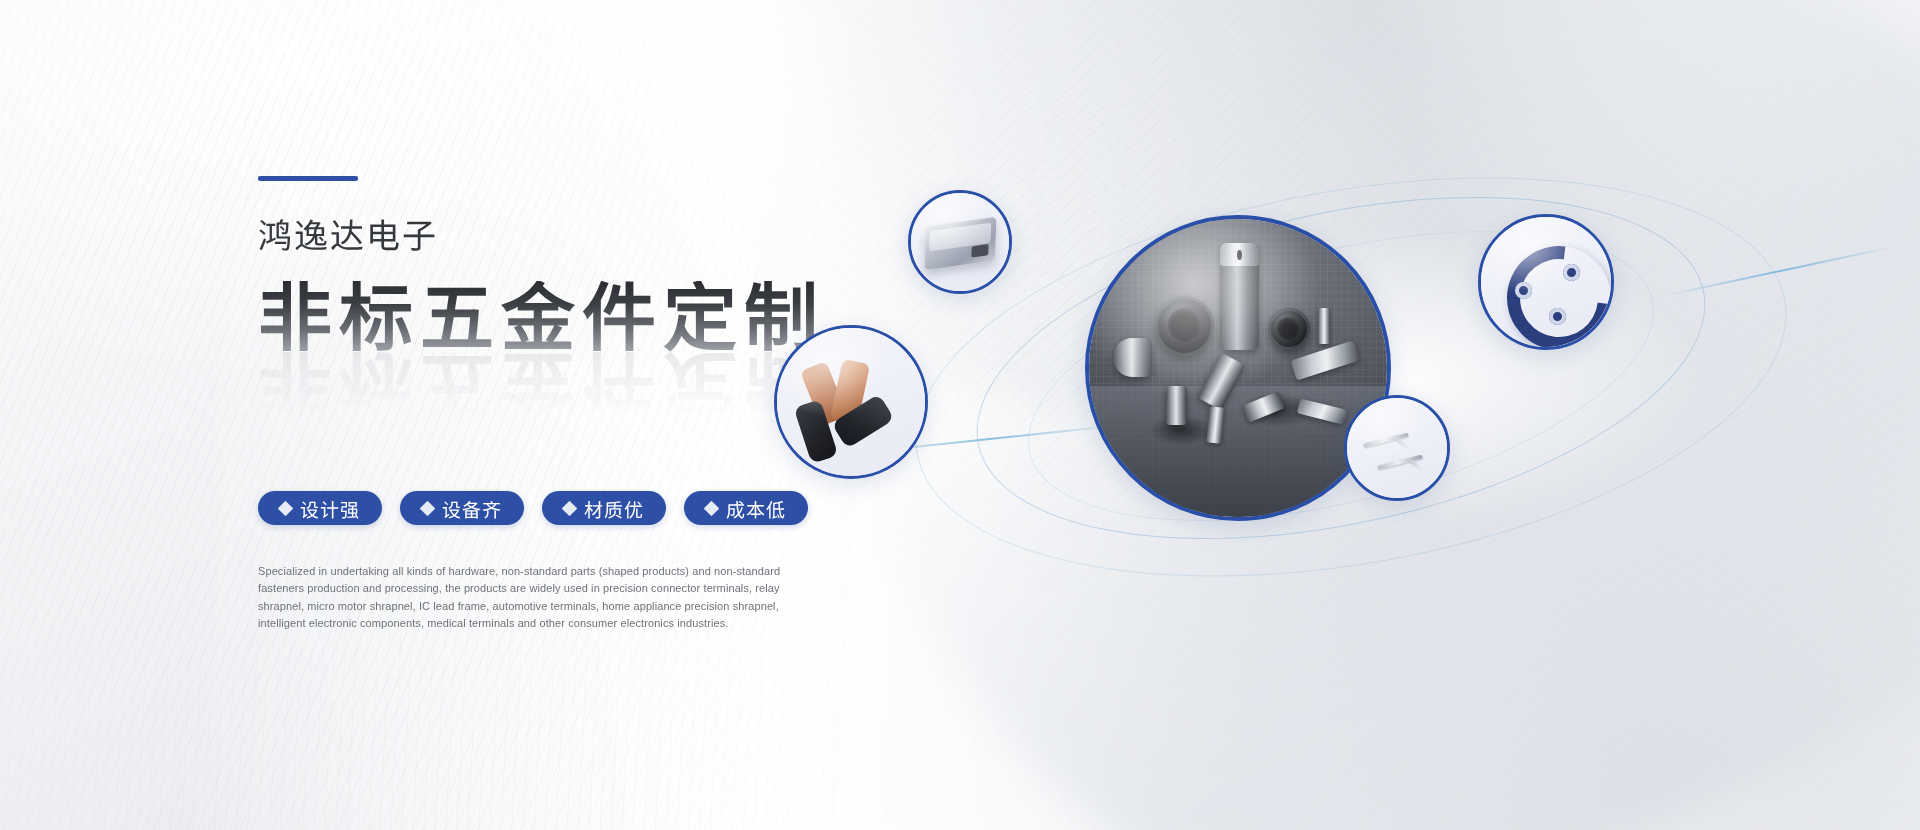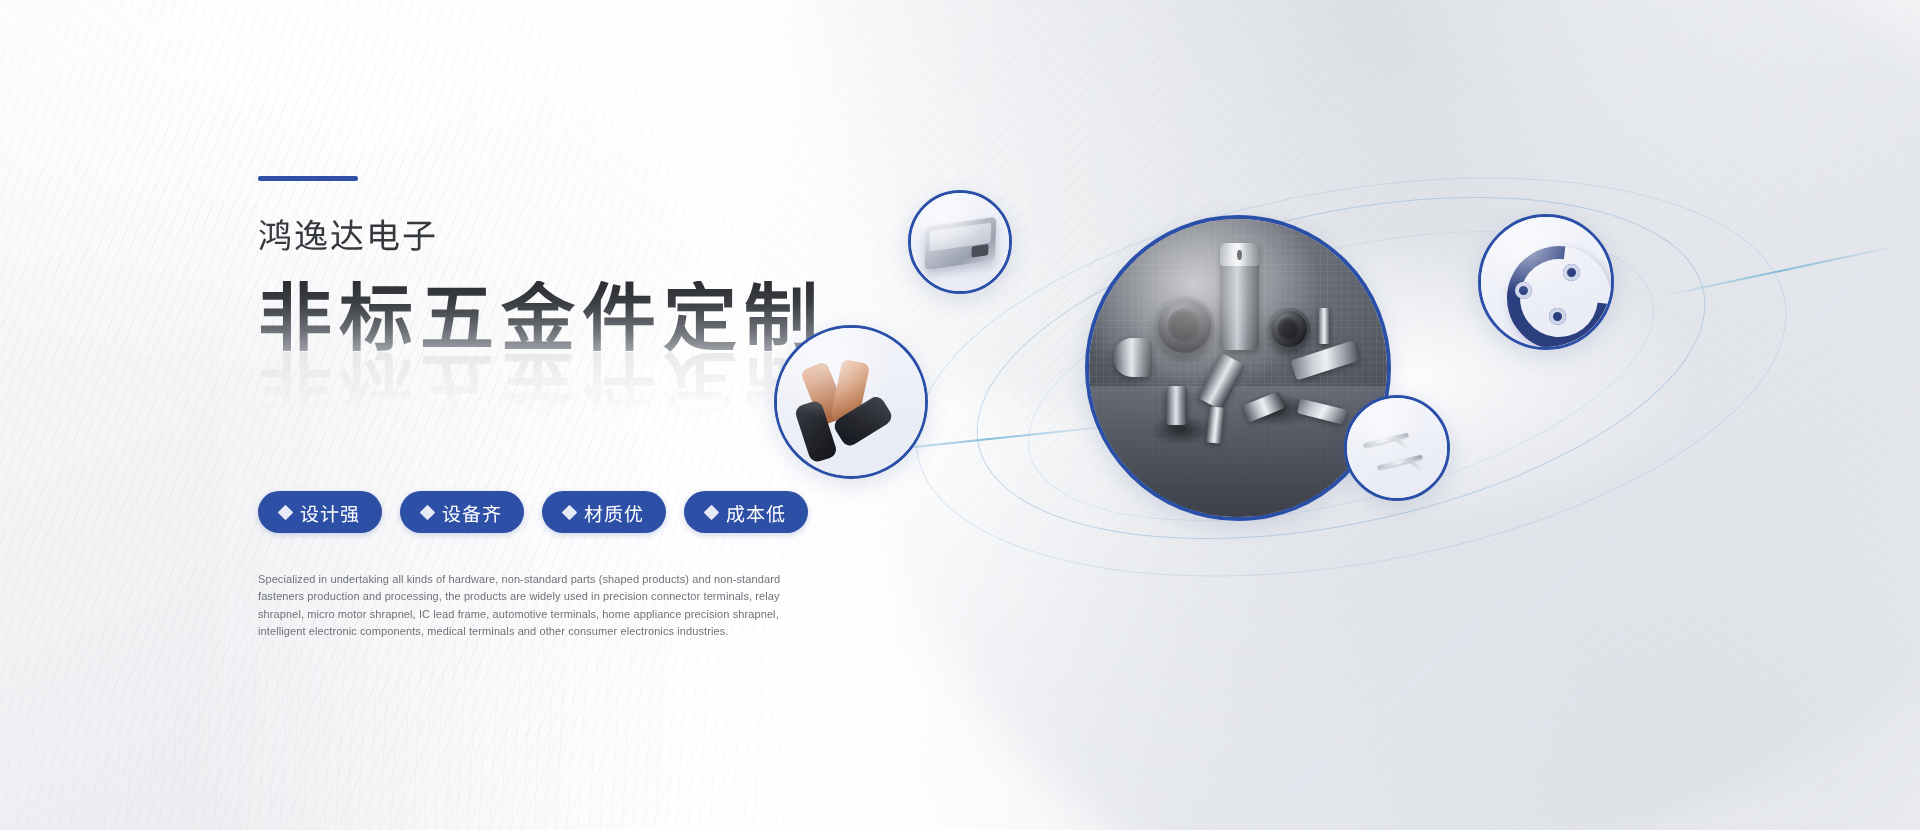--- a/index.html
+++ b/index.html
@@ -138,21 +138,21 @@
     white-space:nowrap;
     transform:scaleY(-1);
     -webkit-mask-image:linear-gradient(180deg, rgba(0,0,0,0) 10%, rgba(0,0,0,.55) 72%, rgba(0,0,0,.85) 100%);
             mask-image:linear-gradient(180deg, rgba(0,0,0,0) 10%, rgba(0,0,0,.55) 72%, rgba(0,0,0,.85) 100%);
     opacity:.85;
   }
 
   .pills{display:flex;gap:18px;margin-top:86px;}
   .pill{
     display:inline-flex;align-items:center;gap:9px;
-    height:42px;padding:0 22px;border-radius:21px;
+    height:34px;padding:0 22px;border-radius:21px;
     background:#2d4fa6;color:#ffffff;
     font-size:19px;letter-spacing:1px;
     box-shadow:0 2px 6px rgba(45,79,166,.22);
     cursor:pointer;white-space:nowrap;
   }
   .pill .dia{
     display:inline-block;width:11px;height:11px;
     background:#e7ebf5;transform:rotate(45deg);
     border-radius:1px;flex:0 0 auto;
   }

